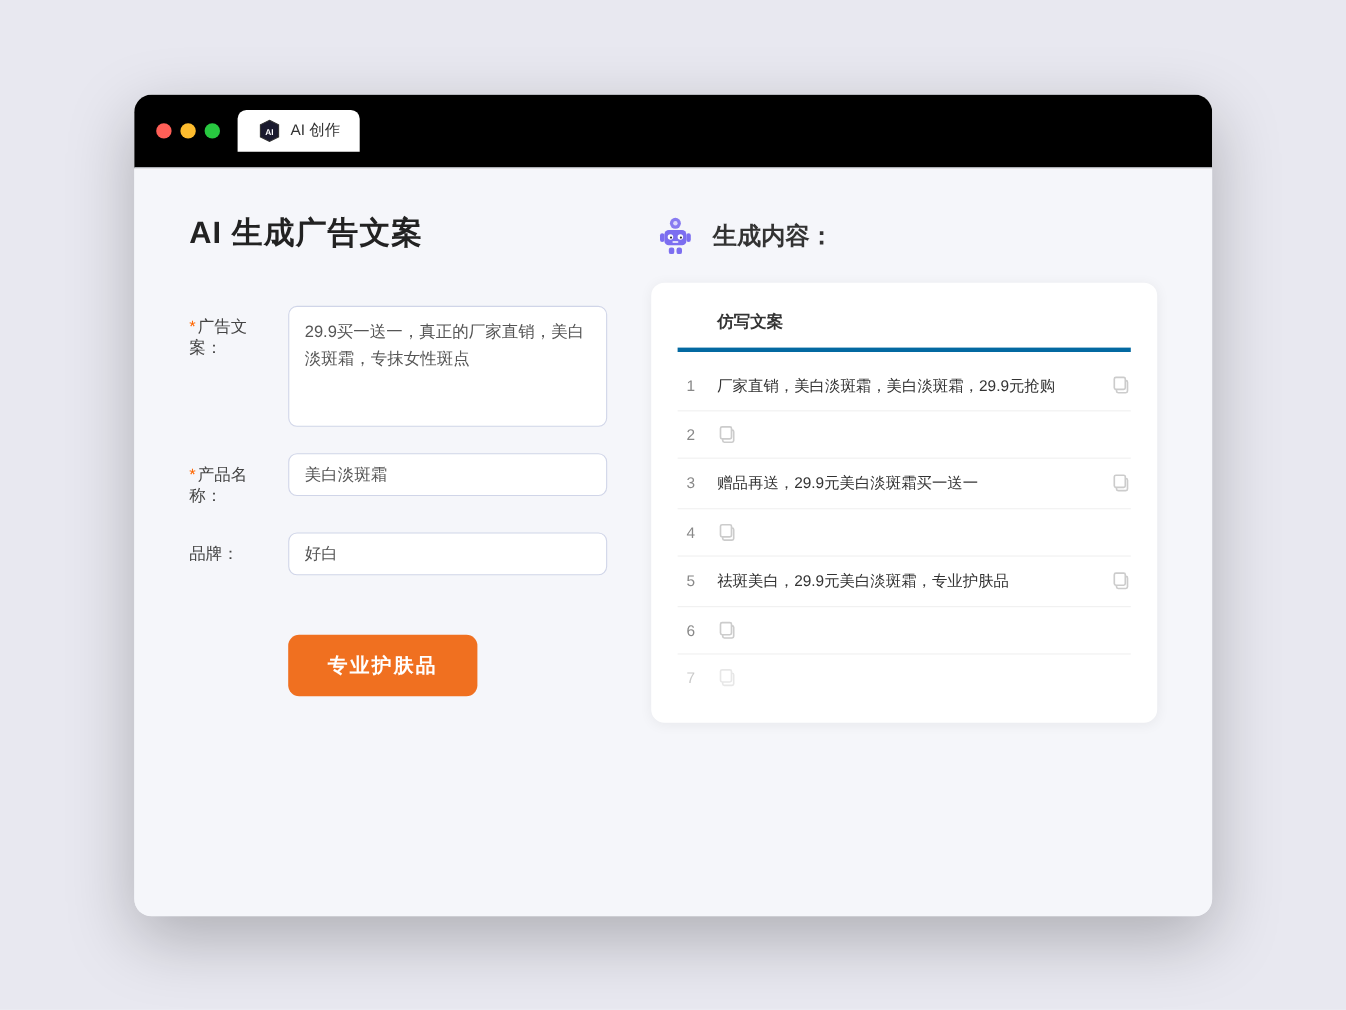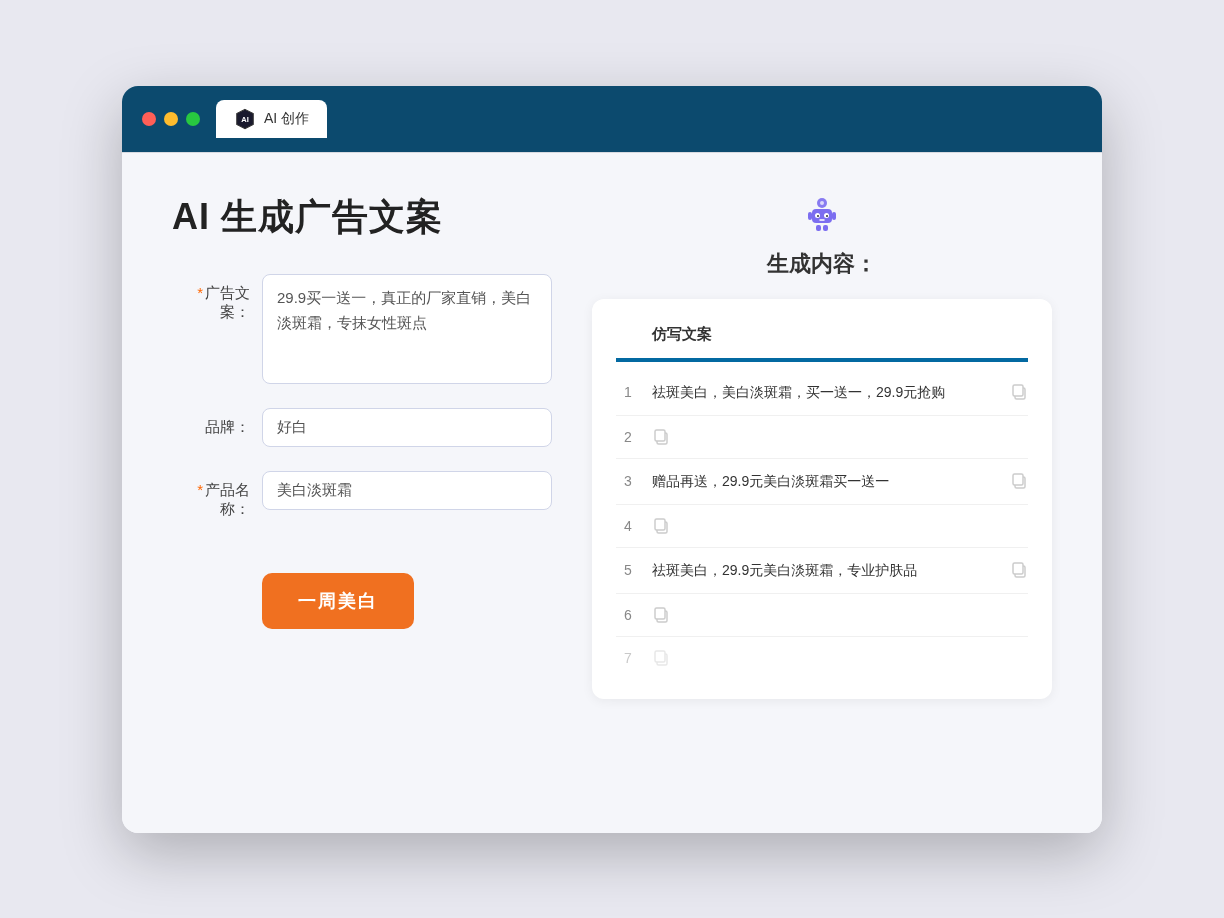--- a/index.html
+++ b/index.html
@@ -14,21 +14,21 @@
 
     .browser-window {
       width: 980px;
       background: #f0f2f7;
       border-radius: 16px;
       box-shadow: 0 20px 60px rgba(0,0,0,0.25);
       overflow: hidden;
     }
 
     .browser-titlebar {
-      background: #0c4a6e;
+      background: #000000;
       padding: 14px 20px;
       display: flex;
       align-items: center;
       gap: 16px;
       border-bottom: 1px solid #d8dae0;
     }
 
     .traffic-lights {
       display: flex;
       gap: 8px;
@@ -70,38 +70,37 @@
       display: flex;
       gap: 40px;
     }
 
     
     .left-panel {
       flex: 0 0 380px;
     }
 
     .page-title {
-      font-size: 36px;
+      font-size: 28px;
       font-weight: 700;
       color: #222;
-      margin-bottom: 32px;
+      margin-bottom: 47px;
       letter-spacing: 1px;
     }
 
     .form-row {
       display: flex;
       align-items: flex-start;
       margin-bottom: 24px;
     }
 
     .form-label {
       font-size: 15px;
       color: #444;
       width: 90px;
-      text-align: right;
       padding-right: 12px;
       padding-top: 10px;
       flex-shrink: 0;
     }
 
     .required-star {
       color: #ff6600;
       margin-right: 2px;
     }
 
@@ -141,21 +140,20 @@
     
     .right-panel {
       flex: 1;
     }
 
     .result-header {
       display: flex;
       align-items: center;
       gap: 12px;
       margin-bottom: 20px;
-      flex-direction: column;
     }
 
     .robot-icon {
       width: 44px;
       height: 44px;
     }
 
     .result-title {
       font-size: 22px;
       font-weight: 600;
@@ -246,33 +244,33 @@
         
         <div class="form-row">
           <label class="form-label">
             <span class="required-star">*</span><span>广告文案：</span>
           </label>
           <textarea class="form-input form-textarea" placeholder="29.9买一送一，真正的厂家直销，美白淡斑霜，专抹女性斑点" style="">29.9买一送一，真正的厂家直销，美白淡斑霜，专抹女性斑点</textarea>
         </div>
 
         
         <div class="form-row">
-          <label class="form-label">品牌：</label>
-          <input type="text" class="form-input" value="好白" style="">
-        </div>
-
-        
-        <div class="form-row">
           <label class="form-label">
             <span class="required-star">*</span><span>产品名称：</span>
           </label>
           <input type="text" class="form-input" value="美白淡斑霜" style="">
         </div>
 
-        <button class="generate-btn">一周美白</button>
+        
+        <div class="form-row">
+          <label class="form-label">品牌：</label>
+          <input type="text" class="form-input" value="好白" style="">
+        </div>
+
+        <button class="generate-btn">专业护肤品</button>
       </div>
 
       <div class="right-panel">
         <div class="result-header">
 
           <svg class="robot-icon" viewBox="0 0 44 44" fill="none">
             <circle cx="22" cy="10" r="5" fill="#7c6ef0" opacity="0.9"></circle>
             <rect x="12" y="16" width="20" height="14" rx="4" fill="#7c6ef0"></rect>
             <rect x="8" y="19" width="4" height="8" rx="2" fill="#7c6ef0"></rect>
             <rect x="32" y="19" width="4" height="8" rx="2" fill="#7c6ef0"></rect>
@@ -287,21 +285,21 @@
           </svg>
           <span class="result-title">生成内容：</span>
         </div>
 
         <div class="result-card">
           <div class="result-table-header">仿写文案</div>
 
           <div id="results-list">
               <div class="result-row">
       <span class="row-num">1</span>
-      <span class="row-text">祛斑美白，美白淡斑霜，买一送一，29.9元抢购</span>
+      <span class="row-text">厂家直销，美白淡斑霜，美白淡斑霜，29.9元抢购</span>
       <svg class="copy-icon" viewBox="0 0 18 18" fill="none">
         <rect x="5" y="5" width="10" height="11" rx="1.5" stroke="#ccc" stroke-width="1.5"></rect>
         <rect x="3" y="2" width="10" height="11" rx="1.5" stroke="#ccc" stroke-width="1.5" fill="white"></rect>
       </svg>
     </div>
               <div class="result-row">
       <span class="row-num">2</span>
       <svg class="copy-icon" viewBox="0 0 18 18" fill="none">
         <rect x="5" y="5" width="10" height="11" rx="1.5" stroke="#ccc" stroke-width="1.5"></rect>
         <rect x="3" y="2" width="10" height="11" rx="1.5" stroke="#ccc" stroke-width="1.5" fill="white"></rect>

